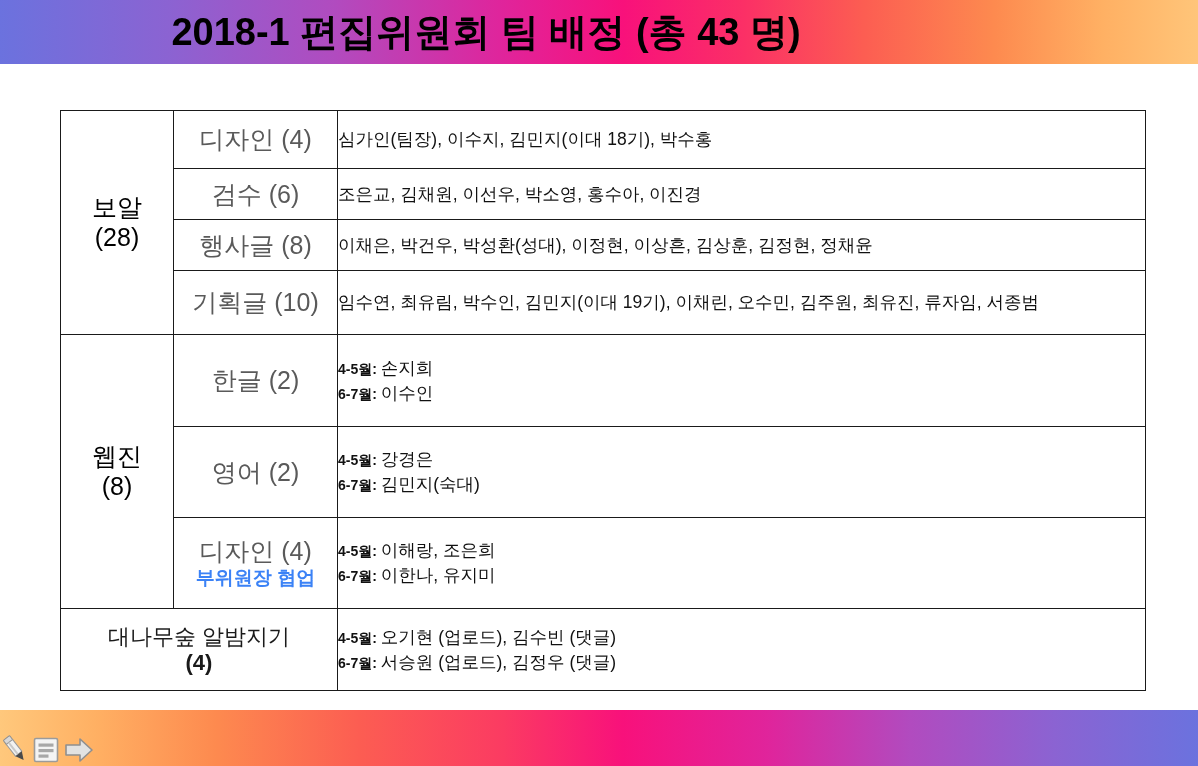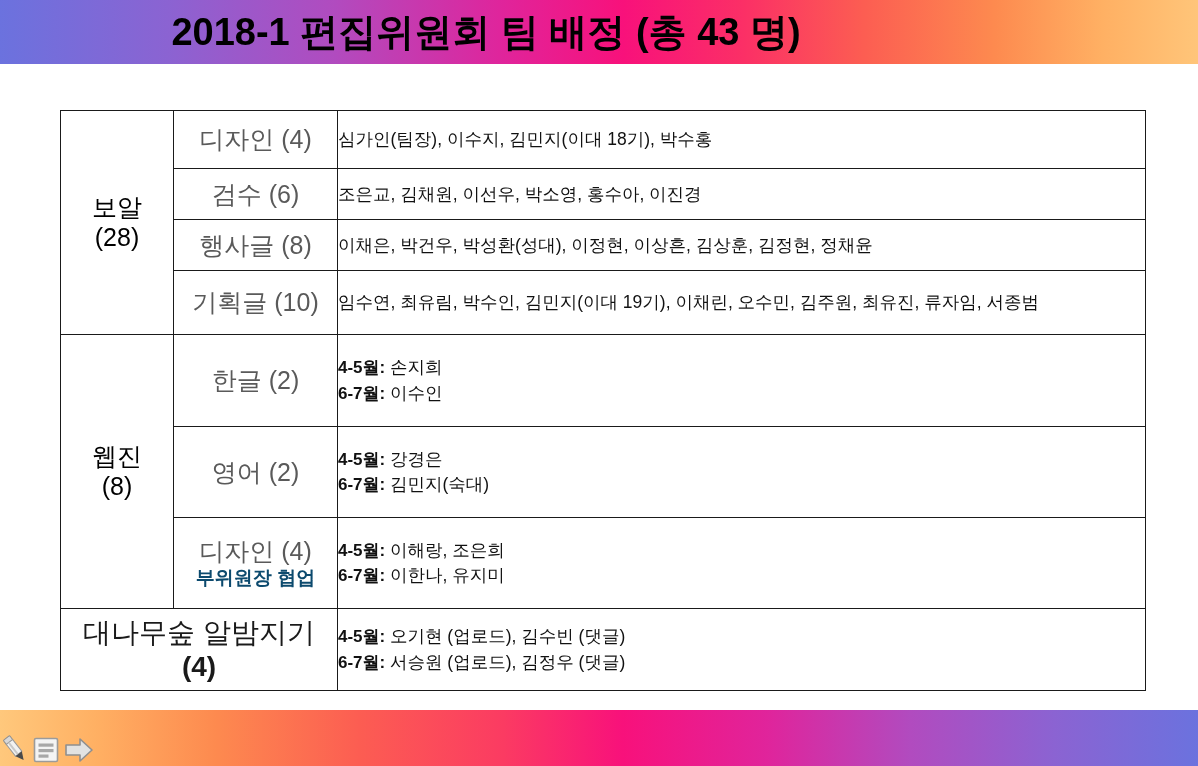--- a/index.html
+++ b/index.html
@@ -120,42 +120,42 @@
     font-weight: normal;
     color: #5a5a5a;
     line-height: 1.14;
     padding: 6px 4px;
     white-space: nowrap;
   }
   .cell-team .sub {
     display: block;
     font-size: 19px;
     font-weight: bold;
-    color: #0c4a6e;
+    color: #3b82f6;
     margin-top: 1px;
   }
   
   .cell-names {
     text-align: left;
     font-size: 17.5px;
     color: #111111;
     line-height: 1.42;
     padding: 6px 10px;
     word-break: keep-all;
   }
   .cell-names .line { display: block; }
   .cell-names .mon {
     font-weight: bold;
-    font-size: 17px;
+    font-size: 14px;
     margin-top: 31px;
   }
   
   .cell-wide {
     text-align: center;
-    font-size: 28px;
+    font-size: 22px;
     font-weight: normal;
     color: #1a1a1a;
     line-height: 1.18;
     padding: 6px 6px;
   }
   .cell-wide .cnt { display: block; font-weight: bold; }
 
   .r-design   { height: 58px; }
   .r-review   { height: 51px; margin-top: 27px; }
   .r-event    { height: 51px; }

